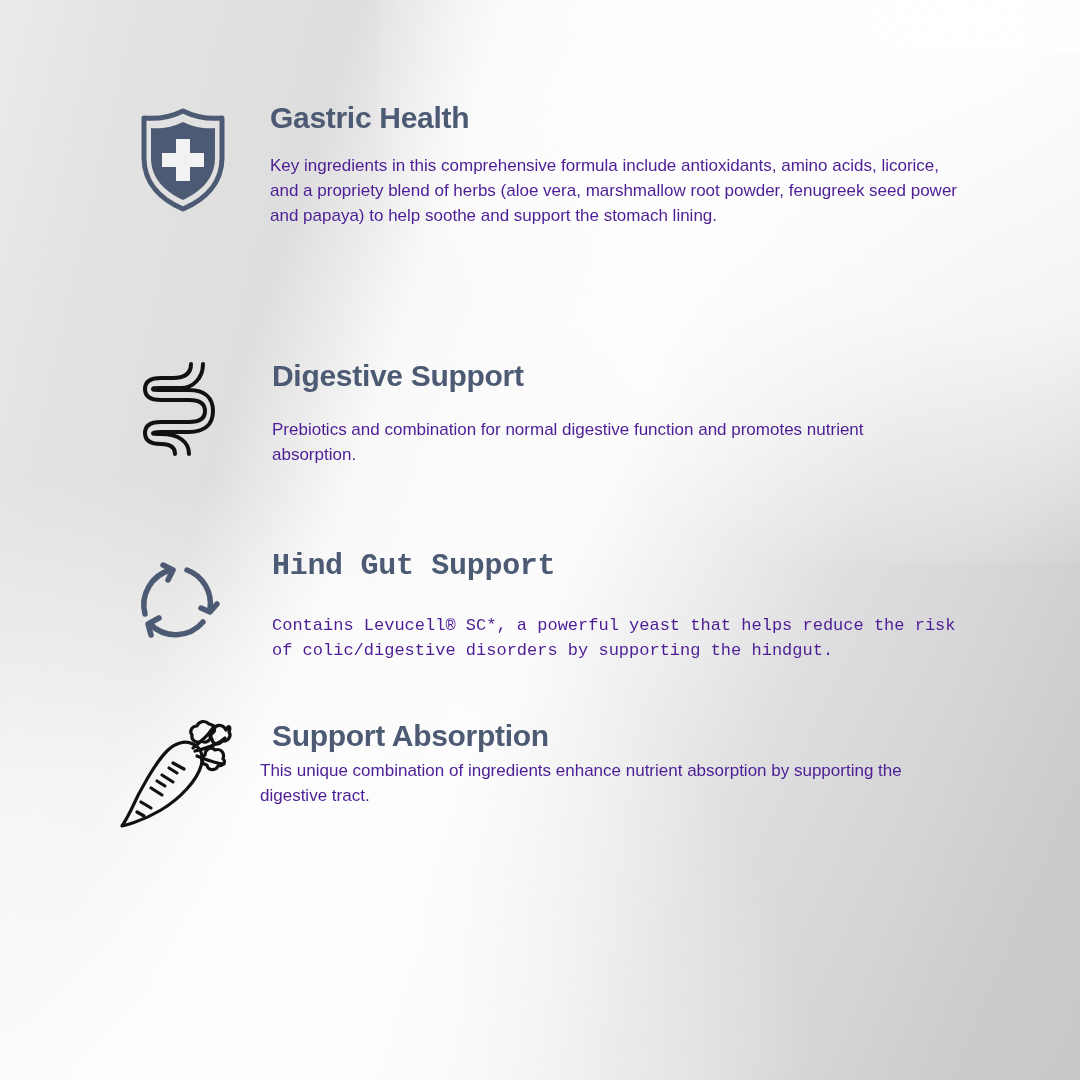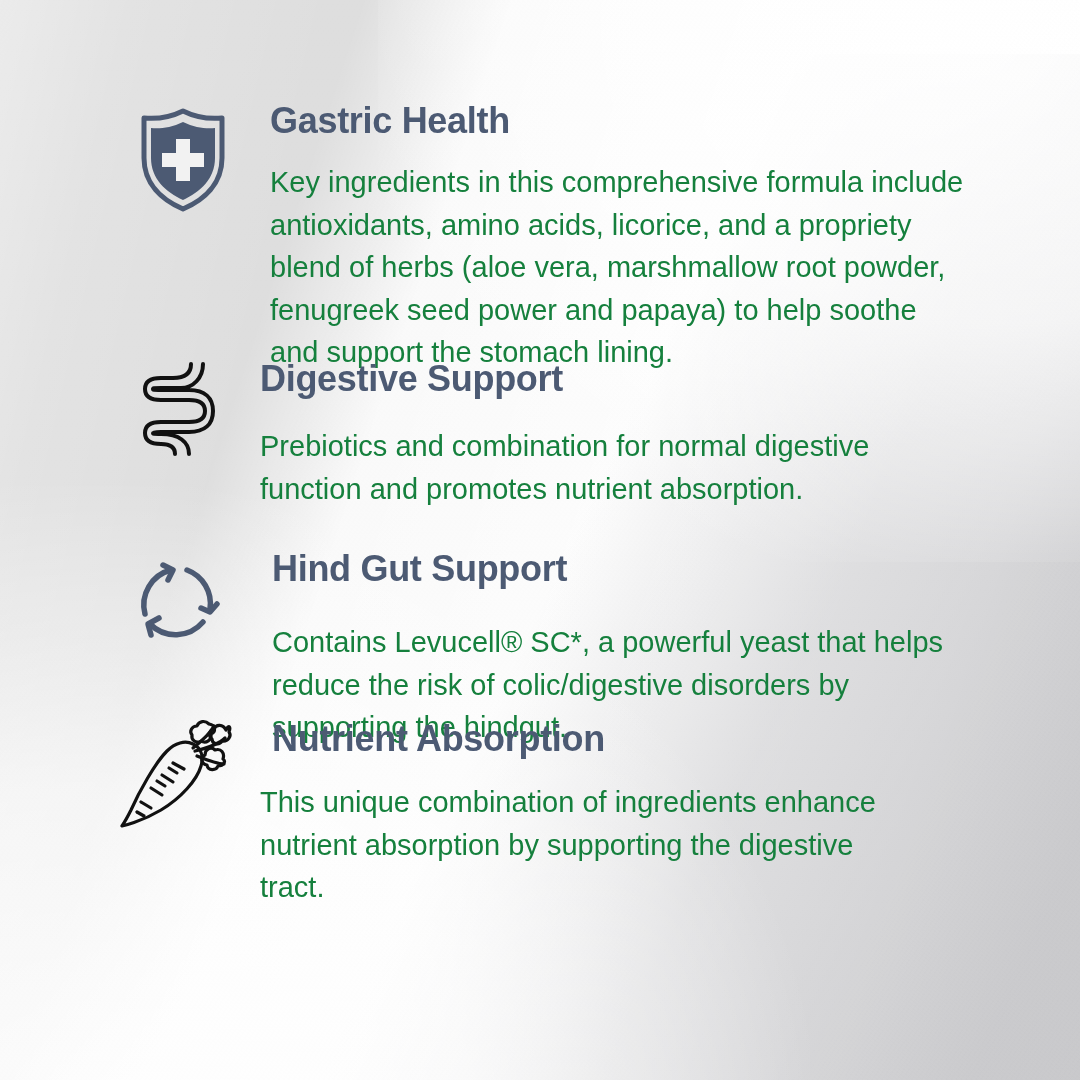--- a/index.html
+++ b/index.html
@@ -127,51 +127,51 @@
     justify-content: center;
     align-items: flex-start;
   }
 
   .text-cell {
     flex: 1 1 auto;
     padding-top: 2px;
   }
 
   .feature-title {
-    font-size: 36px;
+    font-size: 30px;
     font-weight: 700;
     letter-spacing: -0.3px;
     color: #4c5a73;
     line-height: 1.08;
     white-space: nowrap;
   }
 
   .feature-body {
     margin-top: 20px;
-    font-size: 29px;
+    font-size: 17px;
     line-height: 1.47;
-    color: #15803d;
+    color: #4c1d95;
     font-weight: 400;
     max-width: 700px;
   }
 
   
   #feature-gastric   { left: 108px; top: 100px;  width: 900px; }
   #feature-digestive { left: 100px; top: 358px;  width: 900px; }
   #feature-hindgut   { left: 104px; top: 548px;  width: 900px; }
   #feature-nutrient  { left: 100px; top: 718px;  width: 900px; }
 
   #feature-gastric   .text-cell { margin-left: 12px; }
-  #feature-digestive .text-cell { margin-left: 10px; }
-  #feature-hindgut   .text-cell { margin-left: 18px; }
+  #feature-digestive .text-cell { margin-left: 22px; }
+  #feature-hindgut   .text-cell { margin-left: 18px; font-family: Liberation Mono, monospace; }
   #feature-nutrient  .text-cell { margin-left: 22px; }
 
   #feature-digestive .feature-body { margin-top: 26px; max-width: 680px; }
   #feature-hindgut   .feature-body { margin-top: 32px; max-width: 710px; }
-  #feature-nutrient  .feature-body { margin-top: 22px; max-width: 660px; margin-left: -12px; }
+  #feature-nutrient  .feature-body { margin-top: 7px; max-width: 660px; margin-left: -12px; }
 
   #feature-gastric   .icon-cell { padding-top: 8px; }
   #feature-digestive .icon-cell { padding-top: 2px; }
   #feature-hindgut   .icon-cell { padding-top: 6px; }
   #feature-nutrient  .icon-cell { padding-top: 0px; }
 
   svg { display: block; }
 </style>
 </head>
 <body>
@@ -290,18 +290,18 @@
           <path d="M82 33 C94 30 106 26 112 20"></path>
           <path d="M84 38 C94 42 104 46 111 46"></path>
 
           <path d="M96 6 C92 2 86 3 84 8 C79 8 76 13 79 17 C78 22 83 26 88 23 C93 26 99 22 98 16 C103 14 103 7 96 6 Z"></path>
           <path d="M113 12 C110 6 103 6 101 11 C96 12 95 18 99 21 C99 26 106 28 109 23 C115 24 119 18 116 14 C118 9 116 6 113 12 Z"></path>
           <path d="M110 41 C112 35 108 30 102 32 C98 28 92 31 92 37 C87 39 88 46 94 47 C95 53 103 53 105 48 C111 48 113 43 110 41 Z"></path>
         </g>
       </svg>
     </div>
     <div class="text-cell">
-      <h2 class="feature-title">Nutrient Absorption</h2>
+      <h2 class="feature-title">Support Absorption</h2>
       <p class="feature-body"> This unique combination of ingredients enhance nutrient absorption by supporting the digestive tract.</p>
     </div>
   </section>
 
 </main>
 
 </body></html>

